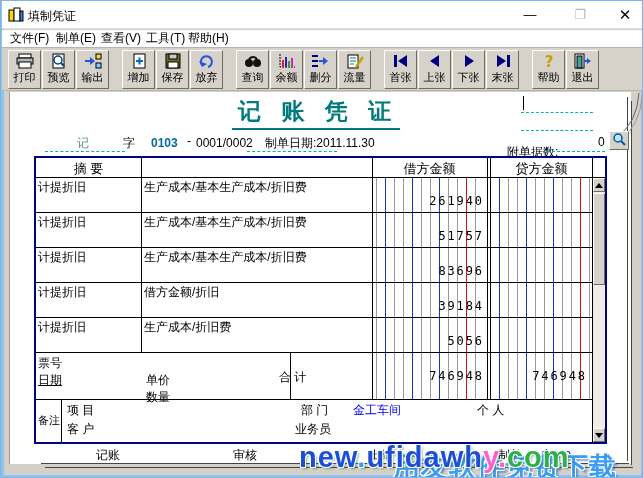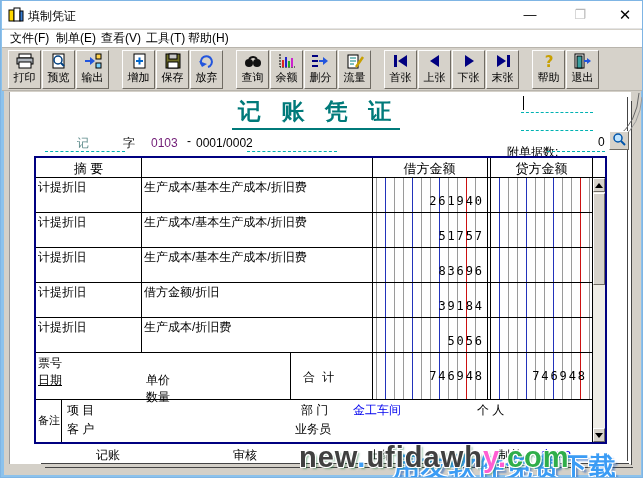--- a/index.html
+++ b/index.html
@@ -37,32 +37,32 @@
   .hdr{font-size:13px;text-align:center;}
   .cellt{font-size:12px;}
   .amt{font-family:"DejaVu Sans Mono","Liberation Mono",monospace;font-size:12px;letter-spacing:1.9px;text-align:right;}
   .ruling{
     background-image:
       linear-gradient(90deg, transparent 0 var(--red), #cc1111 var(--red) calc(var(--red) + 1px), transparent calc(var(--red) + 1px)),
       repeating-linear-gradient(90deg, transparent 0 26px, #2233bb 26px 27px),
       repeating-linear-gradient(90deg, transparent 0 8px, #9a9a9a 8px 9px);
   }
   .blue{color:#0000ee;}
-  .gray{color:#701a75;}
+  .gray{color:#0369a1;font-weight:bold;}
   .tealgray{color:#5f8c8c;}
   
   .sb-btn{background:#d6d2ca;border:1px solid;border-color:#fff #6f6b63 #6f6b63 #fff;display:flex;align-items:center;justify-content:center;}
   .tri-up{width:0;height:0;border-left:4px solid transparent;border-right:4px solid transparent;border-bottom:5px solid #000;}
   .tri-dn{width:0;height:0;border-left:4px solid transparent;border-right:4px solid transparent;border-top:5px solid #000;}
   
   #wm1{font-size:27px;font-weight:bold;color:#3b9cf5;letter-spacing:1px;
     text-shadow:-1px -1px 0 #fff,1px -1px 0 #fff,-1px 1px 0 #fff,1px 1px 0 #fff,3px 3px 2px rgba(20,90,190,.55);}
   #wm2{font-size:29px;font-weight:bold;letter-spacing:1px;
     text-shadow:-1px -1px 0 #fff,1px -1px 0 #fff,-1px 1px 0 #fff,1px 1px 0 #fff,2px 2px 2px rgba(30,120,60,.5);}
-  .wm-o{color:#404040;} .wm-p{color:#ff5ed2;} .wm-g{color:#2fae4a;} .wm-b{color:#3b9cf5;}
+  .wm-o{color:#1d4ed8;} .wm-p{color:#ff5ed2;} .wm-g{color:#2fae4a;} .wm-b{color:#3b9cf5;}
 </style>
 </head>
 <body>
 
 <div id="win">
 
   <div class="abs edge" style="left:0;top:0;width:3px;height:478px;"></div>
   <div class="abs edge" style="left:640px;top:0;width:3px;height:478px;"></div>
   <div class="abs edge" style="left:0;top:474px;width:643px;height:4px;"></div>
 
@@ -228,20 +228,21 @@
 
   <div class="abs" style="left:522px;top:95px;width:1px;height:14px;background:#000;"></div>
   <div class="abs teal-dash" style="left:520px;top:111px;width:72px;"></div>
   <div class="abs teal-dash" style="left:520px;top:129px;width:72px;"></div>
 
   <div class="abs tealgray" style="left:76px;top:134px;">记</div>
   <div class="abs" style="left:122px;top:134px;">字</div>
   <div class="abs gray" style="left:150px;top:135px;">0103</div>
   <div class="abs" style="left:186px;top:133px;">-</div>
   <div class="abs" style="left:195px;top:135px;">0001/0002</div>
+  <div class="abs nowrap" style="left:264px;top:134px;"><span>制单日期:</span><span>2011.11.30</span></div>
   <div class="abs" style="left:506px;top:143px;">附单据数:</div>
   <div class="abs" style="left:597px;top:134px;">0</div>
   <div class="abs sb-btn" style="left:608px;top:130px;width:20px;height:19px;">
     <span><svg width="16" height="15">
           <circle cx="7" cy="6" r="4" fill="#bfe4ff" stroke="#0055aa" stroke-width="1.5"></circle>
           <line x1="10" y1="9" x2="14" y2="13" stroke="#0055aa" stroke-width="2"></line>
         </svg></span>
   </div>
 
   <div class="abs teal-dash" style="left:44px;top:150px;width:80px;"></div>
@@ -300,21 +301,21 @@
     <div class="abs cellt" style="left:37px;top:318px;">计提折旧</div>
     <div class="abs cellt" style="left:143px;top:318px;">生产成本/折旧费</div>
     <div class="abs amt" style="left:371px;top:333px;width:112px;">5056</div>
     <div class="abs amt" style="left:490px;top:333px;width:96px;"></div>
   </div>
 
   <div class="abs cellt" style="left:37px;top:354px;">票号</div>
   <div class="abs cellt" style="left:37px;top:371px;text-decoration:underline;">日期</div>
   <div class="abs cellt" style="left:145px;top:371px;">单价</div>
   <div class="abs cellt" style="left:145px;top:388px;">数量</div>
-  <div class="abs cellt" style="left:302px;top:368px;font-family:Liberation Mono, monospace;">合 计</div>
+  <div class="abs cellt" style="left:278px;top:368px;">合 计</div>
   <div class="abs amt" style="left:371px;top:368px;width:112px;">746948</div>
   <div class="abs amt" style="left:490px;top:368px;width:96px;">746948</div>
 
   <div class="abs" style="left:37px;top:412px;font-size:11px;">备注</div>
   <div class="abs cellt" style="left:66px;top:401px;">项  目</div>
   <div class="abs cellt" style="left:66px;top:420px;">客  户</div>
   <div class="abs cellt" style="left:300px;top:401px;">部  门</div>
   <div class="abs cellt blue" style="left:352px;top:401px;">金工车间</div>
   <div class="abs cellt" style="left:294px;top:420px;">业务员</div>
   <div class="abs cellt" style="left:476px;top:401px;">个  人</div>

